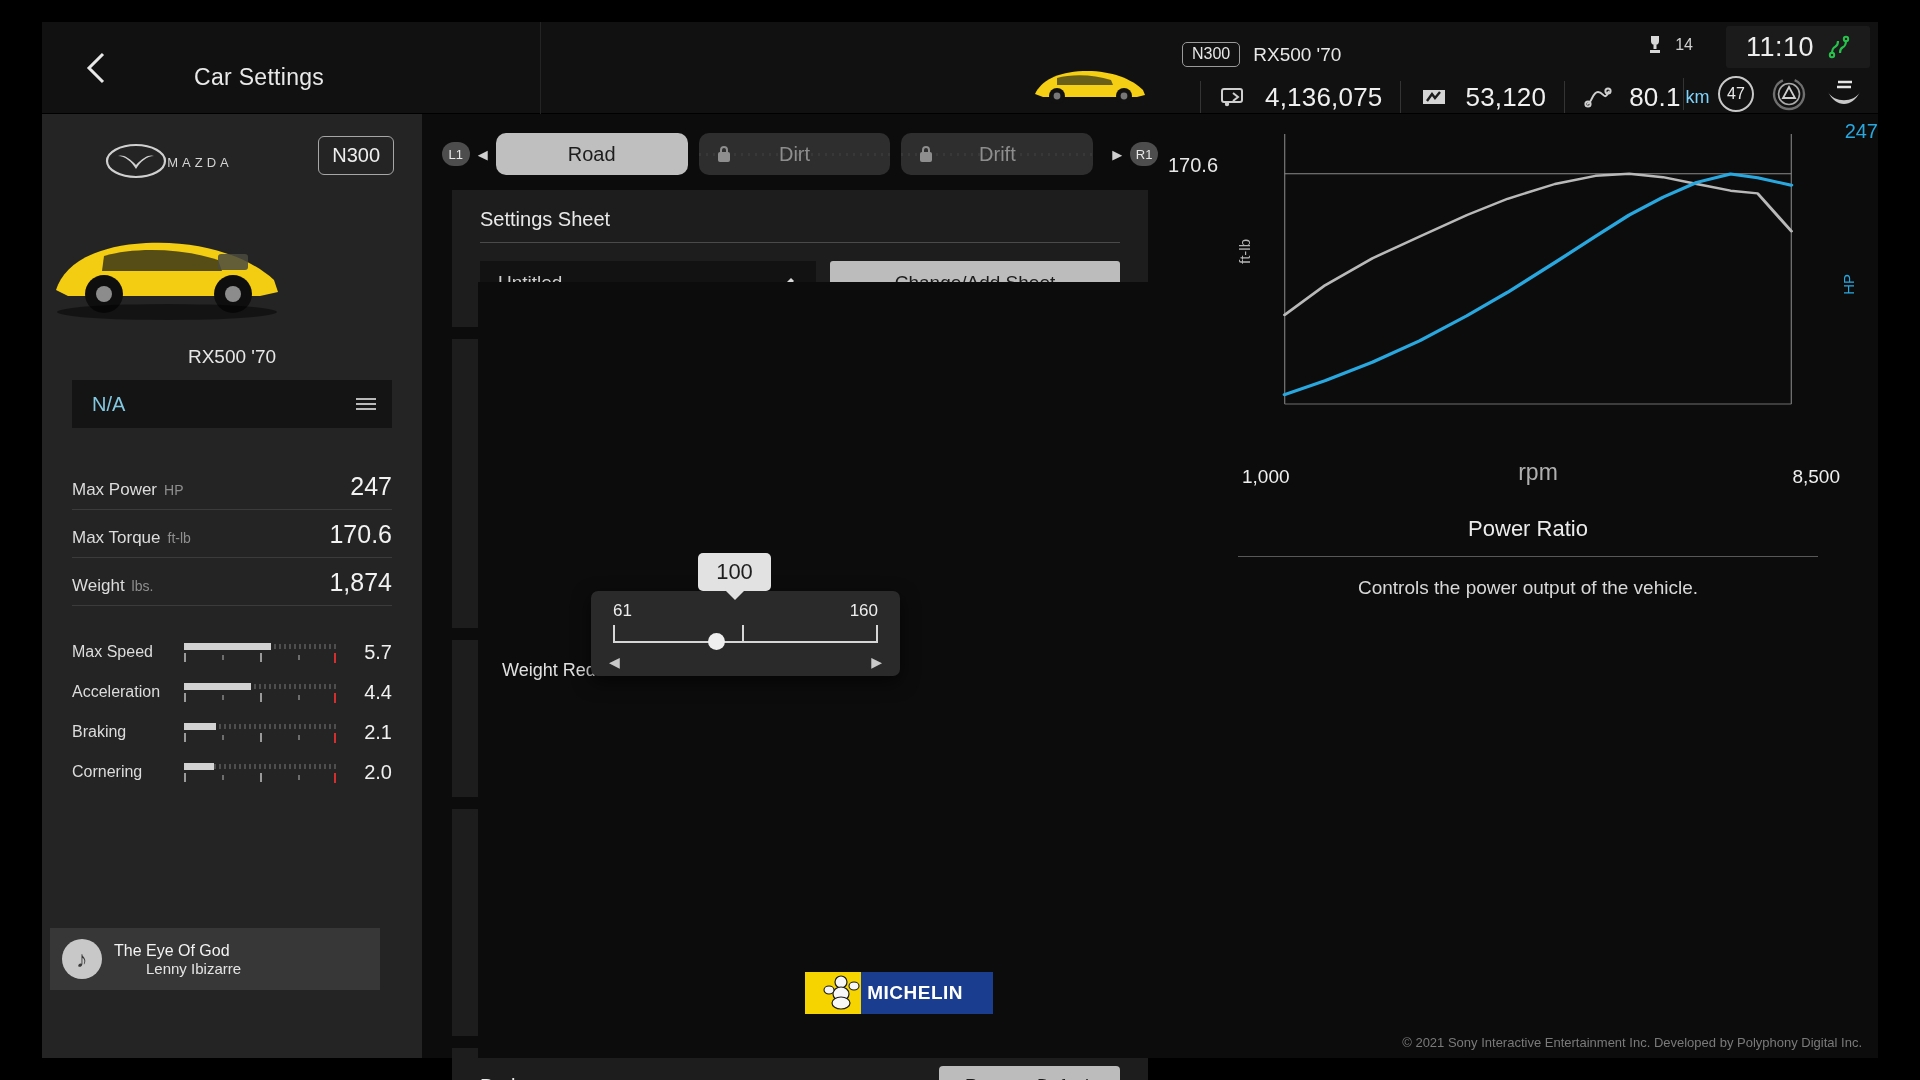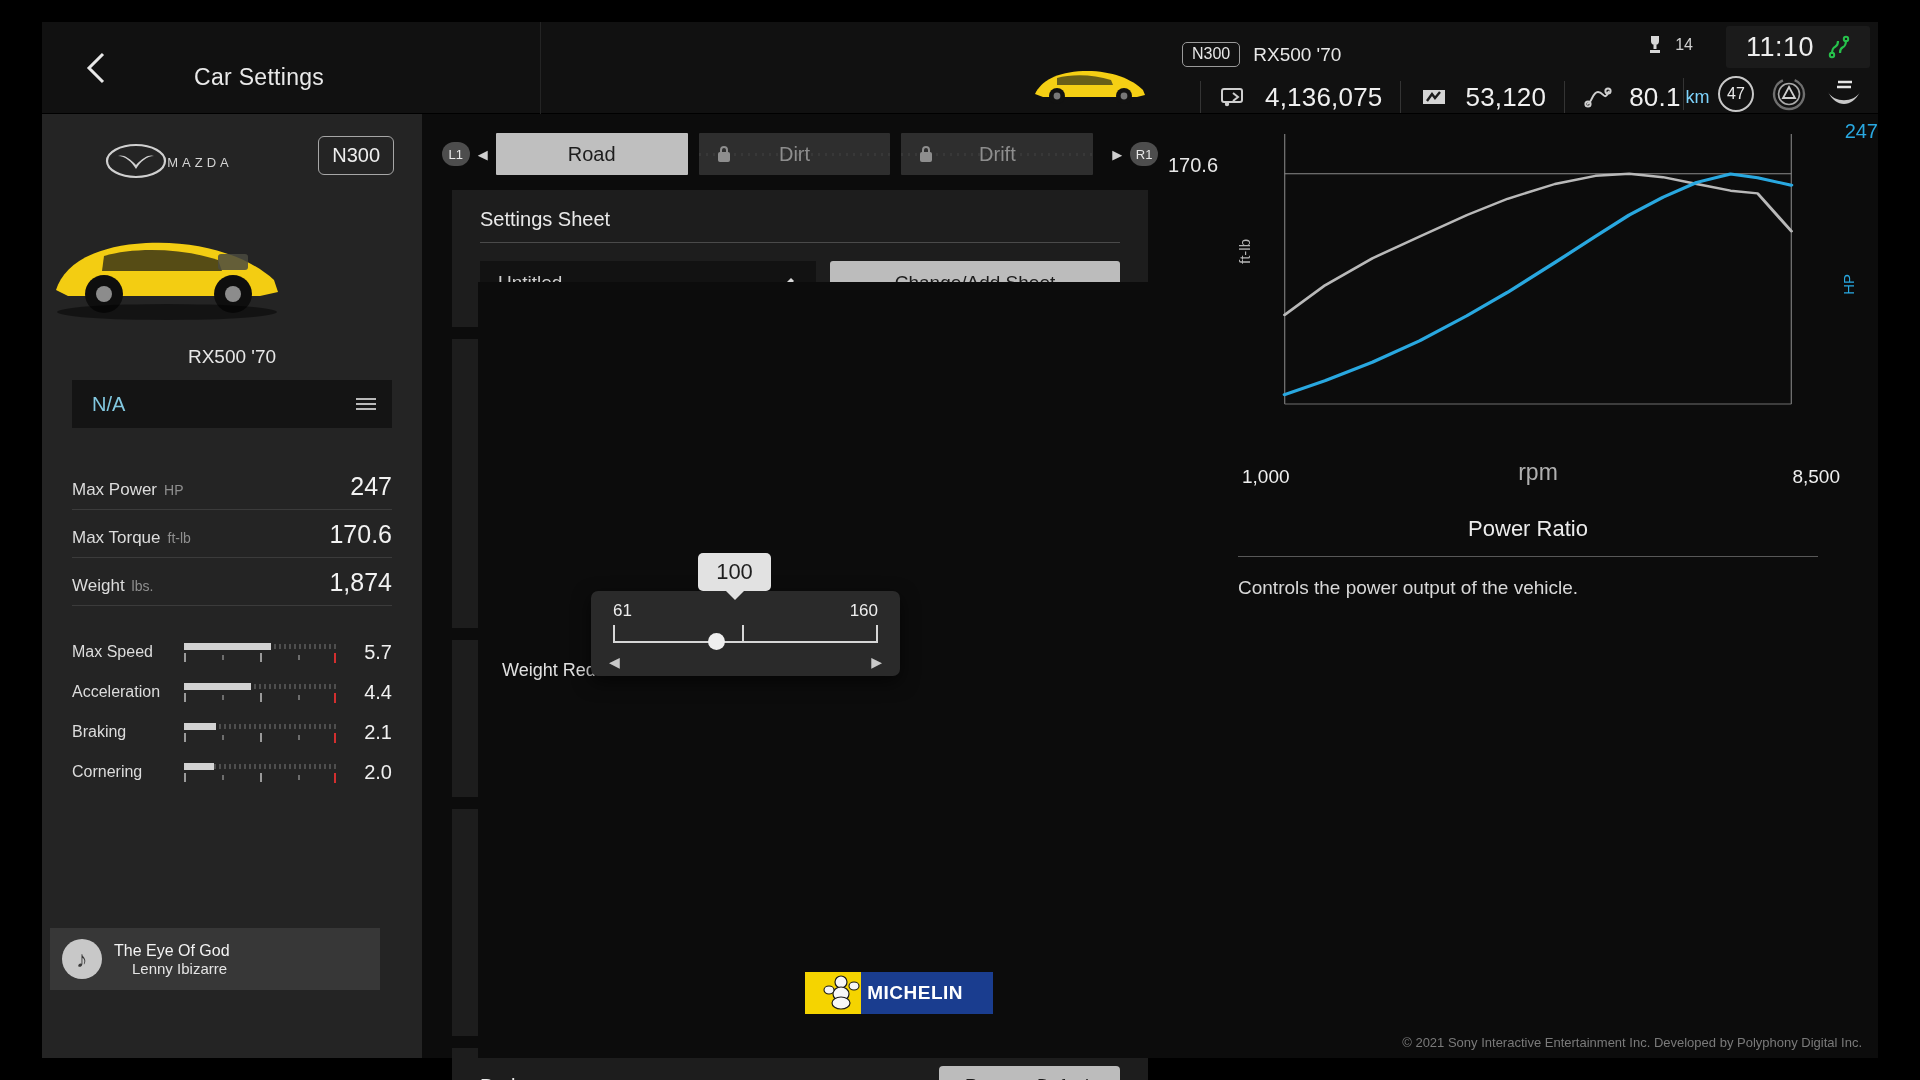--- a/index.html
+++ b/index.html
@@ -155,36 +155,36 @@
     position:absolute; left: 8px; bottom: 68px; width: 330px; height: 62px;
     background: rgba(60,60,60,.80);
     display:flex; align-items:center; gap: 12px; padding-left: 12px;
   }
   .music-ico {
     width: 40px; height: 40px; border-radius: 50%; background:#c8c8c8;
     display:flex; align-items:center; justify-content:center;
     color:#3a3a3a; font-size: 23px;
   }
   .music-title { font-size: 16px; color: #f3f3f3; }
-  .music-artist { font-size: 15px; color: #e4e4e4; margin-left: 18px;}
+  .music-artist { font-size: 15px; color: #e4e4e4; margin-left: 32px;}
 
   
   .center { position:absolute; left: 380px; top: 92px; right: 700px; bottom: 0; background:#0c0c0c; }
 
   .tabs-row {
     position:absolute; left: 0; top: 14px; width: 100%; height: 52px;
     display:flex; align-items:center; padding: 0 20px;
   }
   .l1-badge {
     width: 30px; height: 24px; border-radius: 12px; background:#4d4d4d;
     color:#e8e8e8; font-size: 13px; display:flex; align-items:center; justify-content:center;
   }
   .arrow-s { color:#cfcfcf; font-size: 13px; margin: 0 8px; }
   .tab {
-    height: 42px; border-radius: 1px; display:flex; align-items:center;
+    height: 42px; border-radius: 10px; display:flex; align-items:center;
     justify-content:center; position:relative; font-size: 20px; margin-right: 11px;
   }
   .tab.active { background:#bfbfbf; color:#1d1d1d; width: 208px; }
   .tab.locked {
     background: #2e2e2e; color:#8e8e8e; width: 208px;
     background-image: repeating-linear-gradient(to right, #383838 0 2px, transparent 2px 7px);
     background-position: 0 50%; background-size: 100% 3px; background-repeat: no-repeat;
   }
   .lock-ico { position:absolute; left: 16px; top: 11px; }
 
@@ -306,21 +306,21 @@
   .g-torque-label { position:absolute; left: -90px; top: 30px; font-size: 20px; color:#e8e8e8;}
   .g-hp-label { position:absolute; right: -60px; top: -4px; font-size: 20px; color:#29a8e0;}
   .g-xmin { position:absolute; left: -16px; bottom: -34px; font-size: 19px; color:#efefef;}
   .g-xmax { position:absolute; right: -22px; bottom: -34px; font-size: 19px; color:#efefef;}
   .g-xlab { position:absolute; left: 50%; transform:translateX(-50%); bottom: -32px; font-size: 23px; color:#b0b0b0;}
 
   .desc-title {
     text-align:center; font-size: 22px; color:#ececec; margin-top: 62px;
   }
   .desc-rule { margin: 14px 60px 0; height:1px; background:#585858; }
-  .desc-text { margin: 20px 60px 0; font-size: 19px; color:#d8d8d8; }
+  .desc-text { margin: 20px 60px 0; font-size: 19px; color:#d8d8d8;text-align:center; }
 
   .footer-copy {
     position:absolute; right: 16px; bottom: 8px;
     font-size: 13px; color:#7a7a7a;
   }
 </style>
 </head>
 <body>
 
 <div class="screen">

